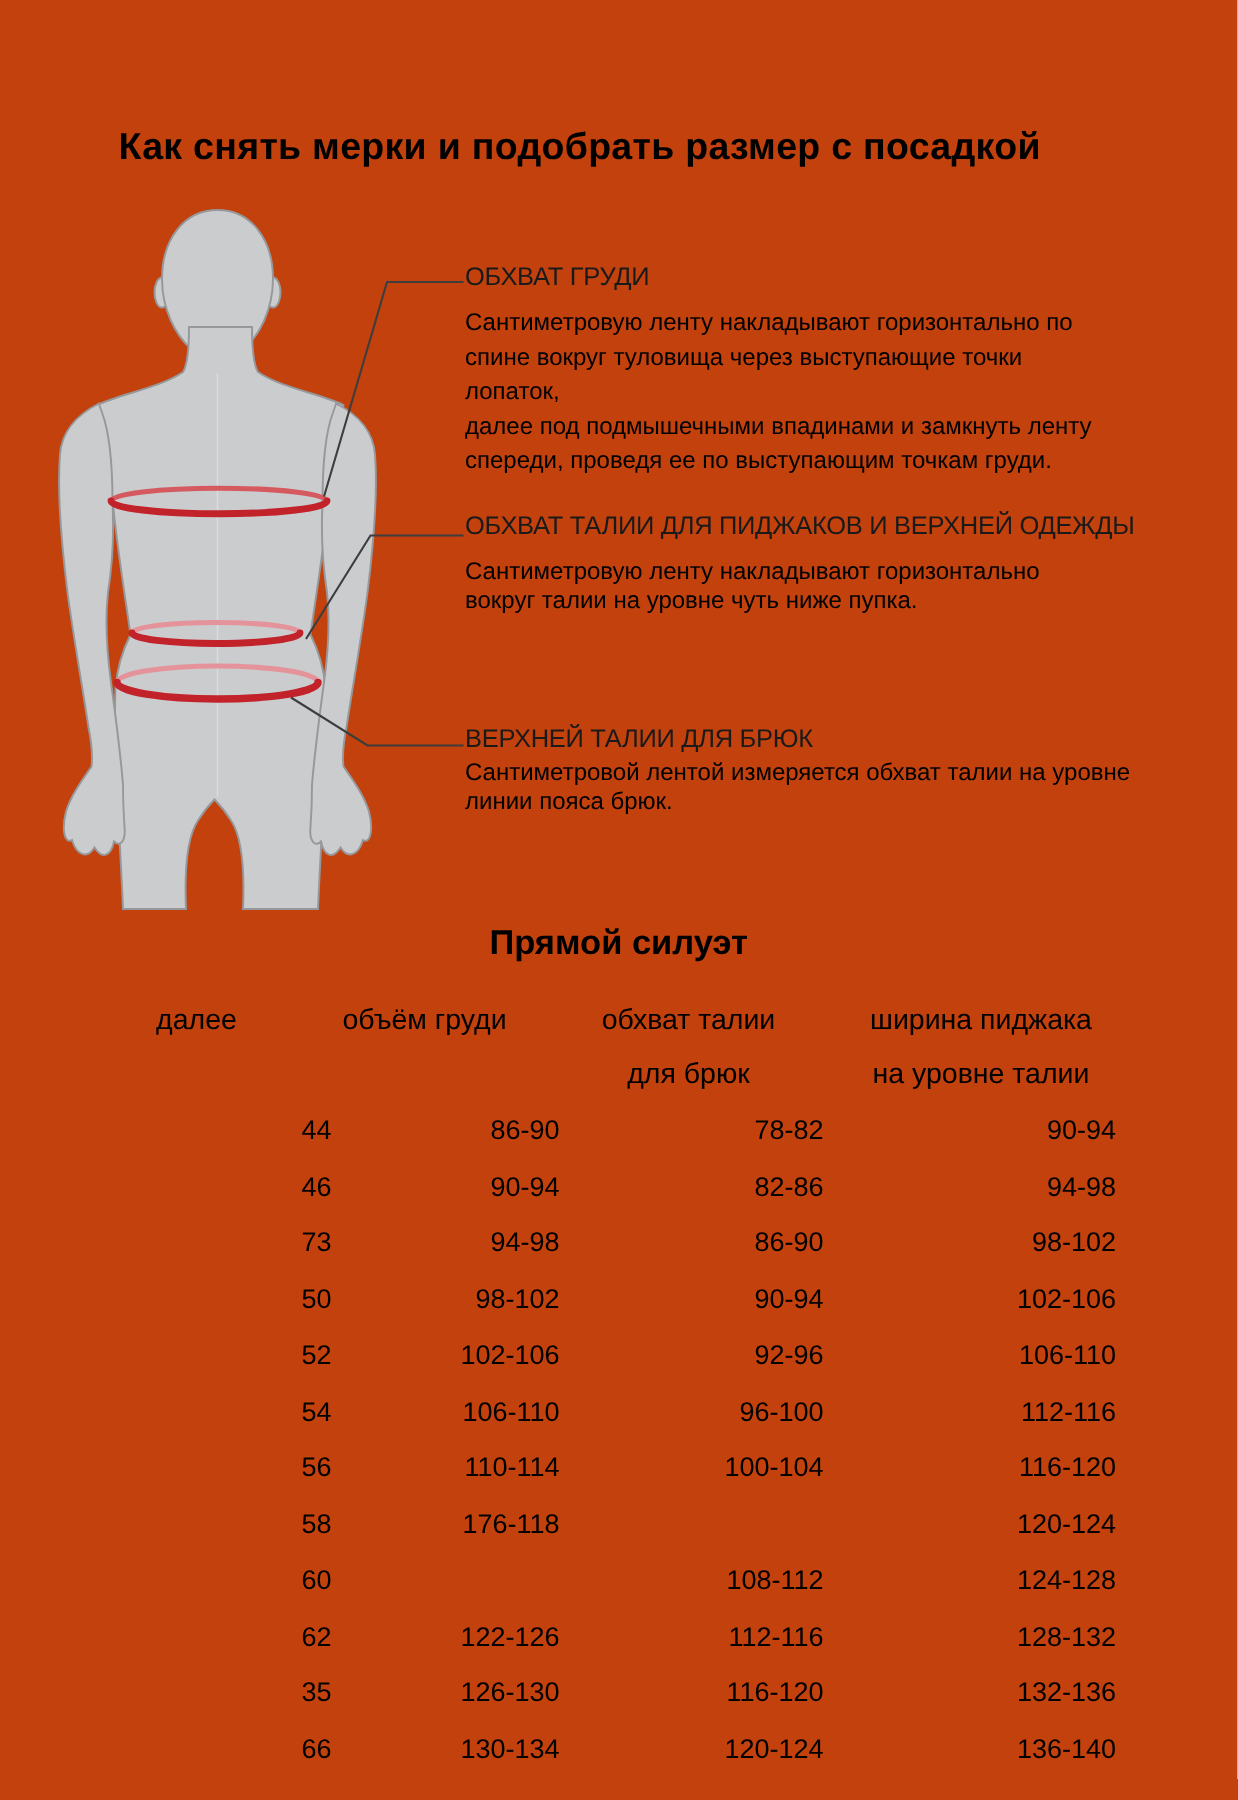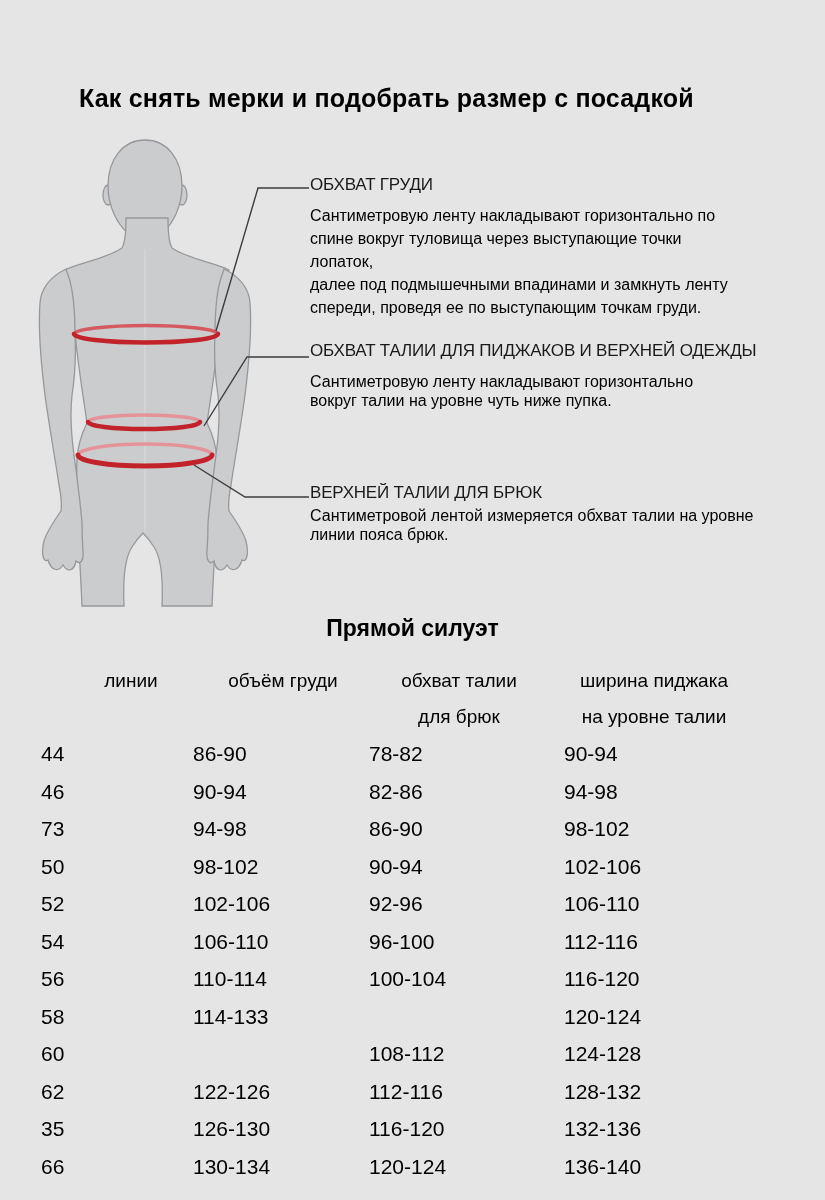--- a/index.html
+++ b/index.html
@@ -1,19 +1,19 @@
 <!DOCTYPE html>
 <html><head>
 <meta charset="utf-8">
 <style>
   html,body{margin:0;padding:0;background:#fff;}
   .page{
     position:relative;
     width:825px;height:1200px;
-    background:#e5e5e5;
+    background:#c2410c;
     font-family:"Liberation Sans", sans-serif;
     color:#000;
     overflow:hidden;
   }
   .abs{position:absolute;}
   .title{
     left:79px;top:83px;
     font-size:25px;font-weight:bold;line-height:30px;
     letter-spacing:0.2px;white-space:nowrap;
   }
@@ -41,21 +41,21 @@
   .th-row1{top:670px;}
   .th-row2{top:706px;}
   .th{
     position:absolute;height:22px;line-height:22px;
     font-size:19px;text-align:center;color:#000;
   }
   .t-body{left:0;top:735px;width:825px;}
   .trow{position:relative;height:37.5px;width:825px;}
   .tcell{
     position:absolute;top:0;height:37.5px;line-height:37.5px;
-    font-size:21px;text-align:left;color:#000;
+    font-size:18px;text-align:right;color:#000;
   }
   .c0{left:41px;width:180px;}
   .c1{left:193px;width:180px;}
   .c2{left:369px;width:180px;}
   .c3{left:564px;width:180px;}
 </style>
 </head>
 <body>
 
 <div class="page">
@@ -158,21 +158,21 @@
   <div class="abs sec-p p2 lh19">Сантиметровую  ленту накладывают горизонтально
 вокруг талии на уровне чуть ниже пупка.</div>
 
   <div class="abs sec-h h3">ВЕРХНЕЙ ТАЛИИ ДЛЯ БРЮК</div>
   <div class="abs tbl-title">Прямой силуэт</div>
 
   <div class="abs sec-p p3 lh19">Сантиметровой лентой измеряется обхват талии на уровне
 линии пояса брюк.</div>
 
   <div class="abs th-row1" style="left:0;width:825px;height:22px;">
-    <div class="th c0">линии</div>
+    <div class="th c0">далее</div>
     <div class="th c1">объём груди</div>
     <div class="th c2">обхват талии</div>
     <div class="th c3">ширина пиджака</div>
   </div>
   <div class="abs th-row2" style="left:0;width:792px;height:22px;">
     <div class="th c2">для брюк</div>
     <div class="th c3">на уровне талии</div>
   </div>
 
   <div class="abs t-body">
@@ -213,21 +213,21 @@
         <div class="tcell c3">112-116</div>
       </div>
       <div class="trow">
         <div class="tcell c0">56</div>
         <div class="tcell c1">110-114</div>
         <div class="tcell c2">100-104</div>
         <div class="tcell c3">116-120</div>
       </div>
       <div class="trow">
         <div class="tcell c0">58</div>
-        <div class="tcell c1">114-133</div>
+        <div class="tcell c1">176-118</div>
         <div class="tcell c3">120-124</div>
       </div>
       <div class="trow">
         <div class="tcell c0">60</div>
         <div class="tcell c2">108-112</div>
         <div class="tcell c3">124-128</div>
       </div>
       <div class="trow">
         <div class="tcell c0">62</div>
         <div class="tcell c1">122-126</div>

